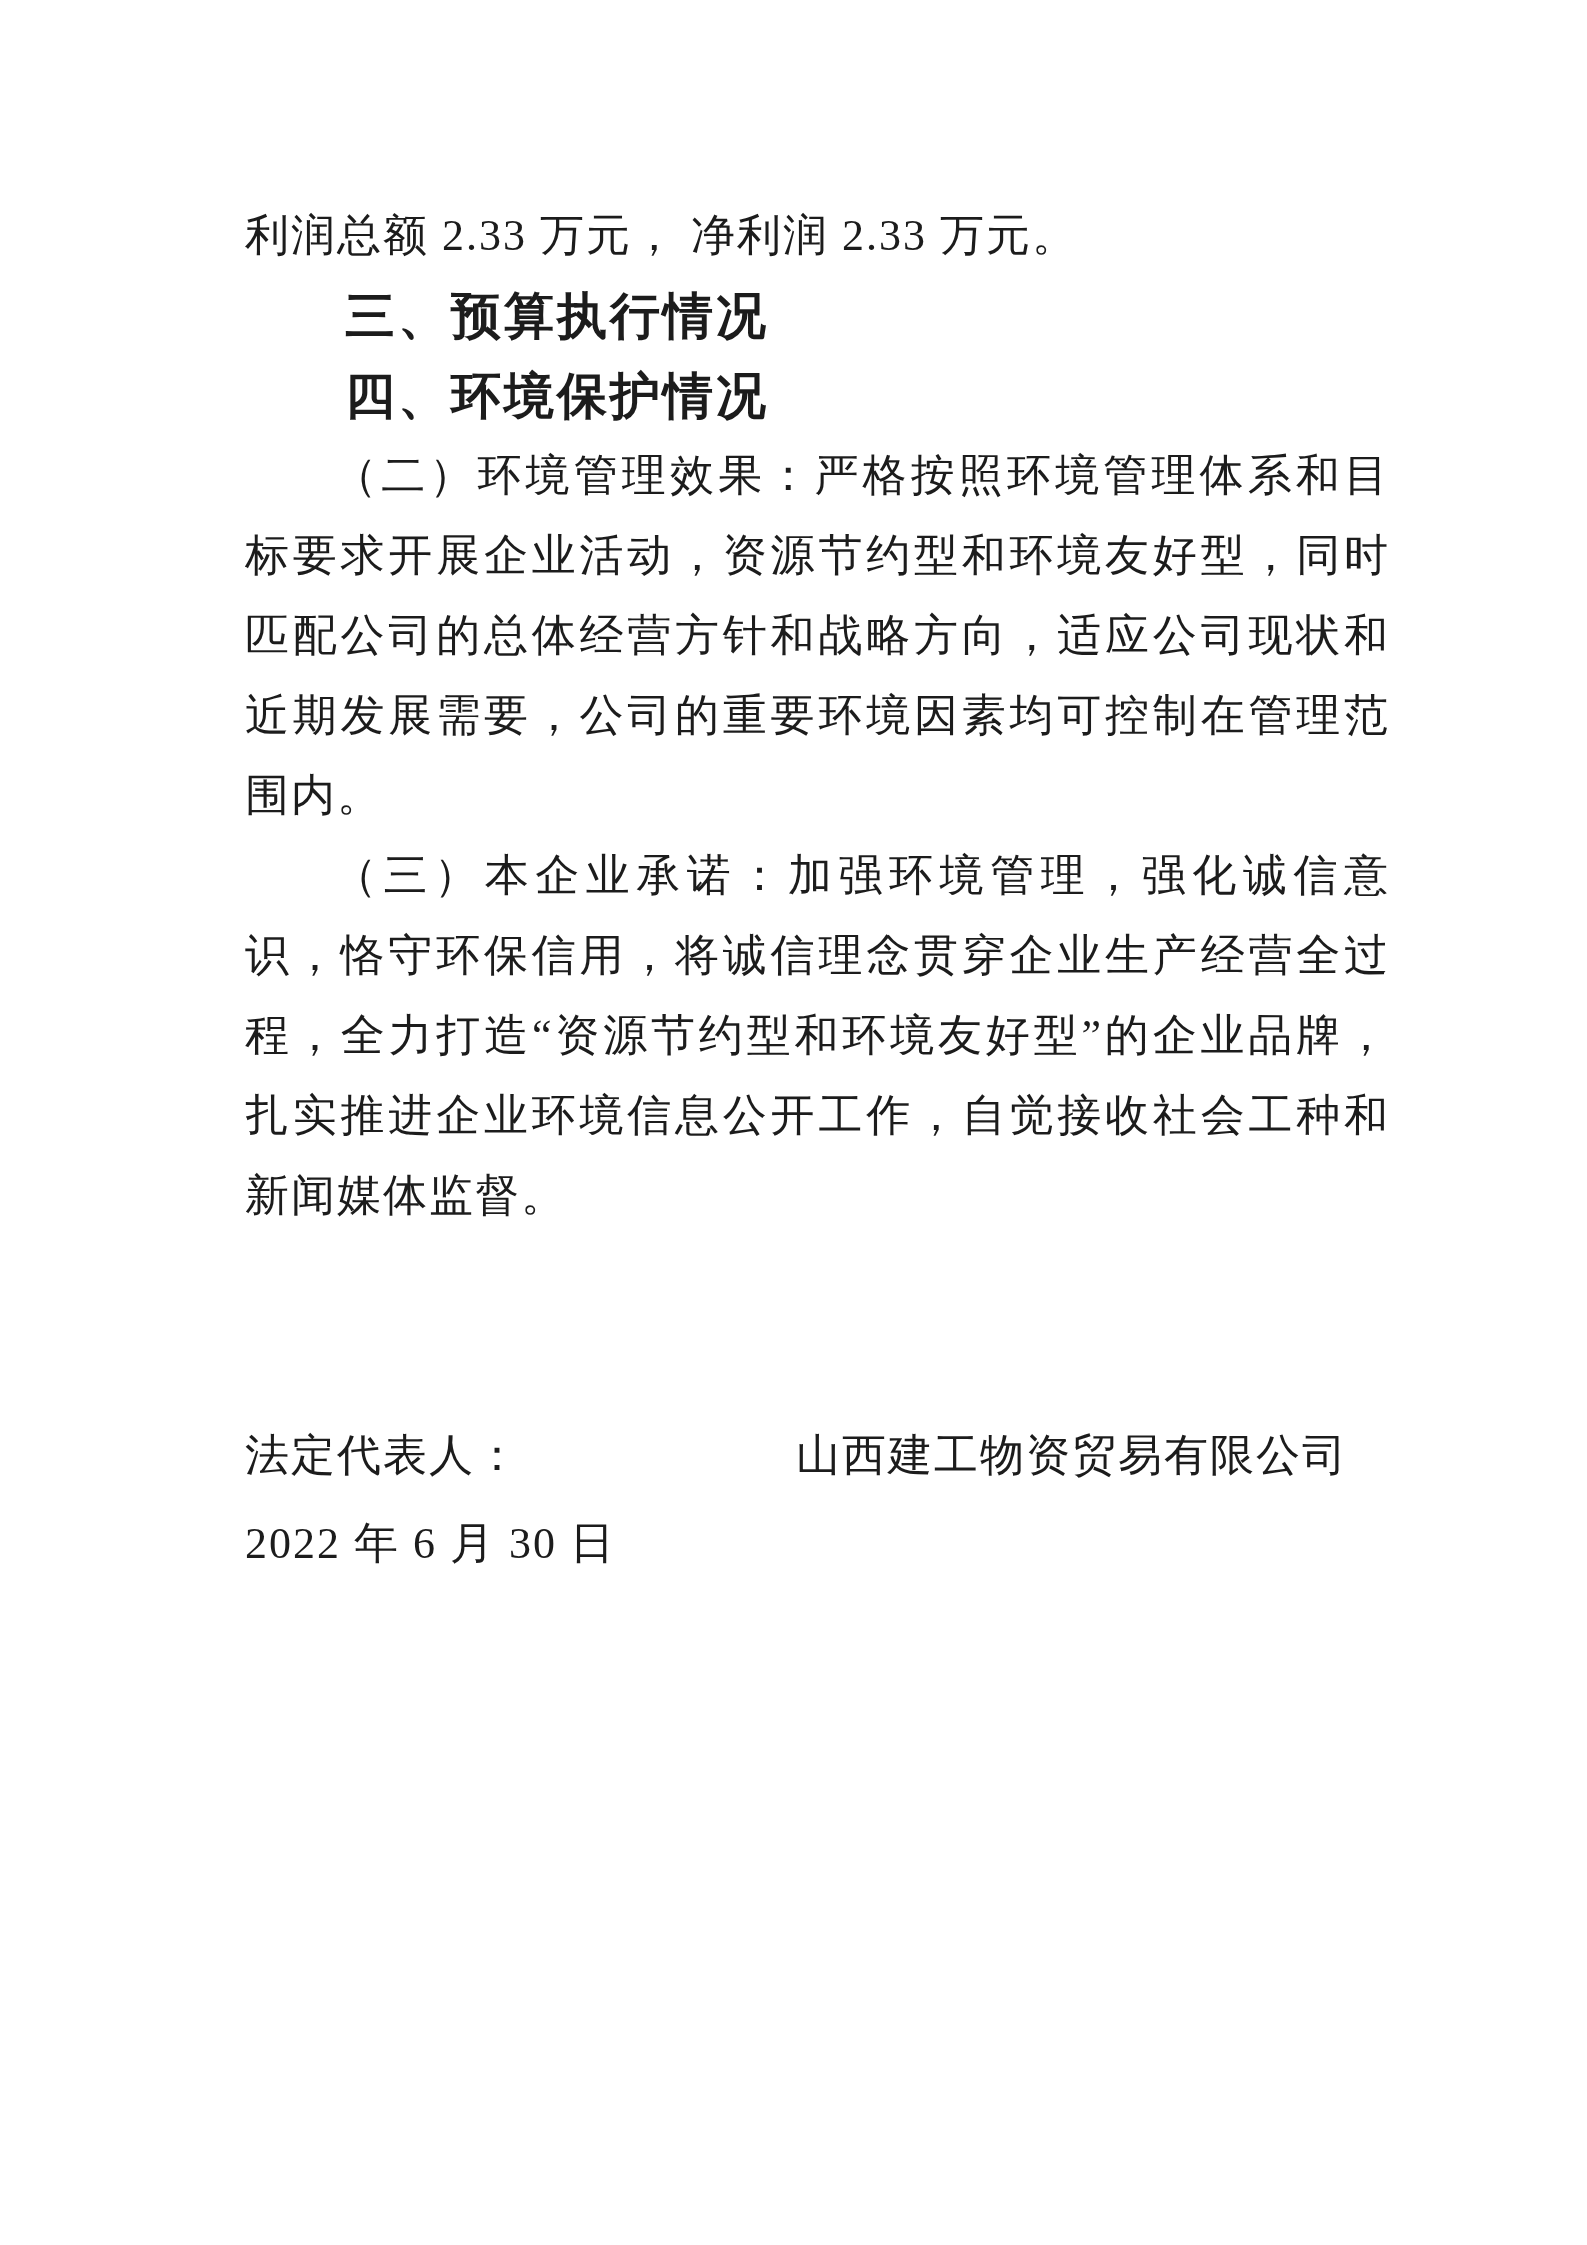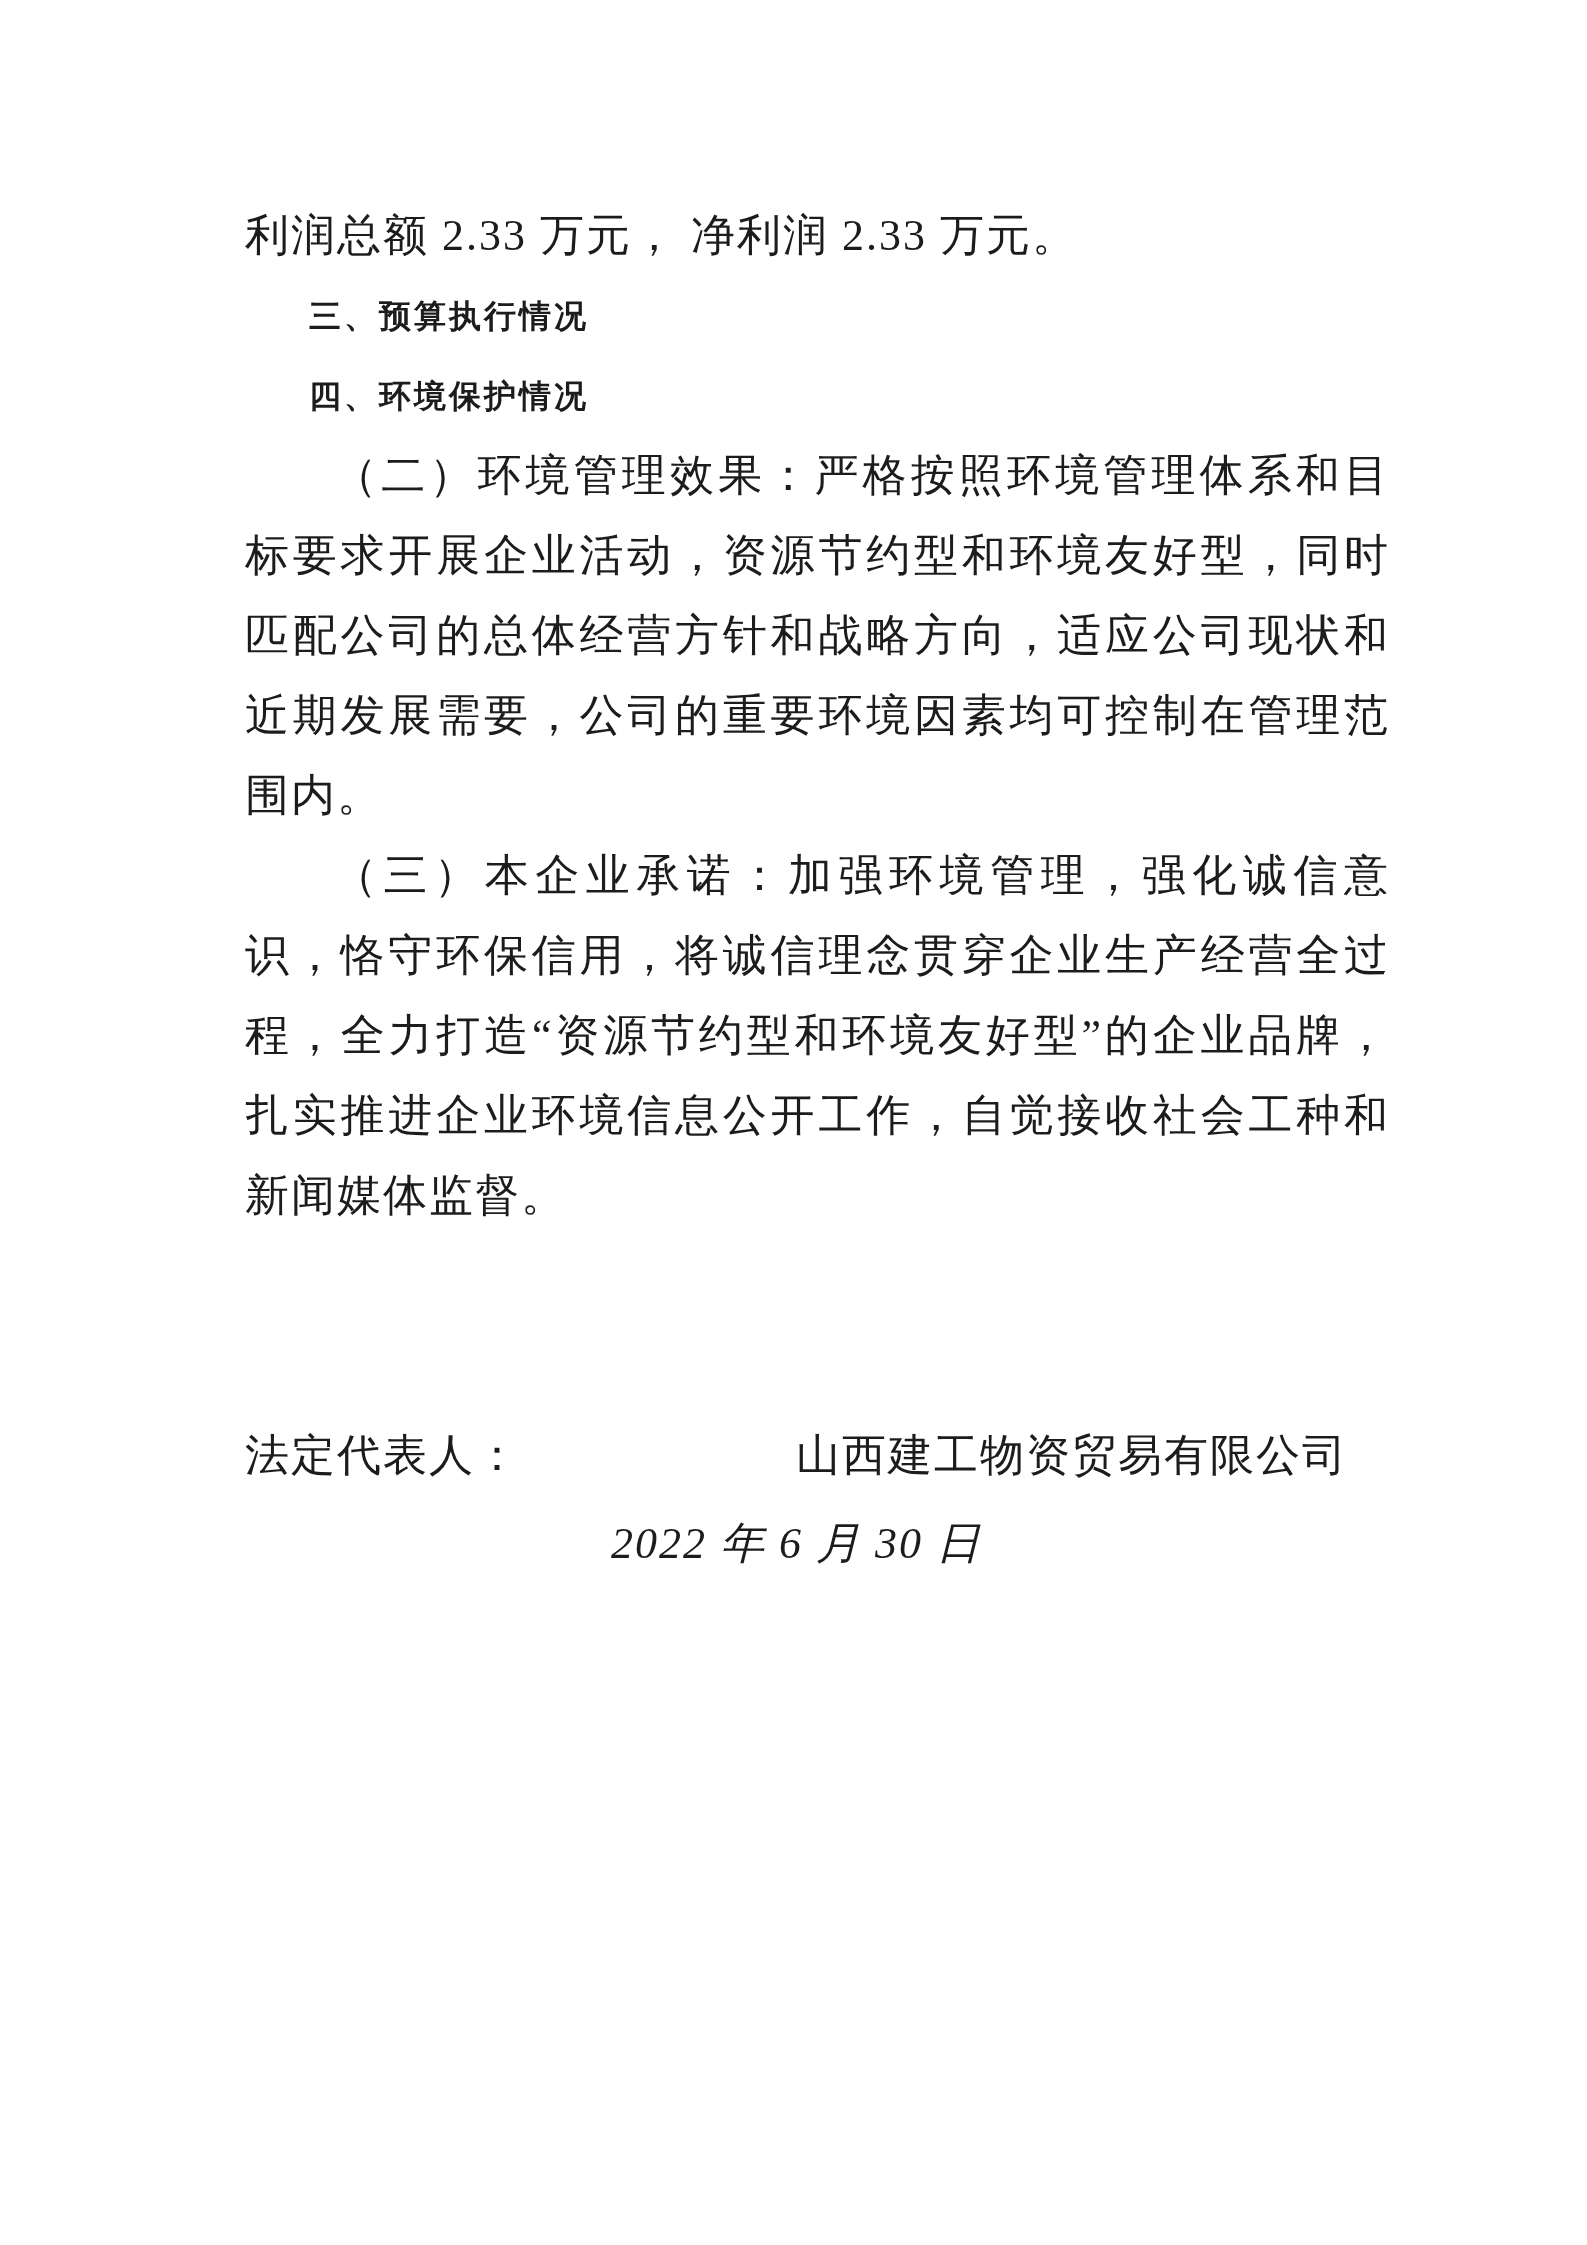--- a/index.html
+++ b/index.html
@@ -24,41 +24,40 @@
   .para {
     margin: 0;
     text-align: justify;
     letter-spacing: 2px;
   }
   .para.indent {
     text-indent: 2em;
   }
   .heading {
     margin: 0;
-    font-size: 32px;
+    font-size: 50px;
     line-height: 80px;
     font-weight: 700;
     text-indent: 2em;
     letter-spacing: 3px;
   }
   .sig-row {
     display: flex;
     justify-content: space-between;
     align-items: baseline;
     margin-top: 180px;
     padding-right: 42px;
     letter-spacing: 2px;
     text-align: right;
   }
   .date-row {
-    text-align: center;
+    text-align: left;
     padding-right: 42px;
     margin-top: 8px;
     letter-spacing: 2px;
-    font-style: italic;
   }
 </style>
 </head>
 <body>
 
 <div class="page">
 
   <p class="para">利润总额 2.33 万元， 净利润 2.33 万元。</p>
 
   <p class="heading">三、预算执行情况</p>

